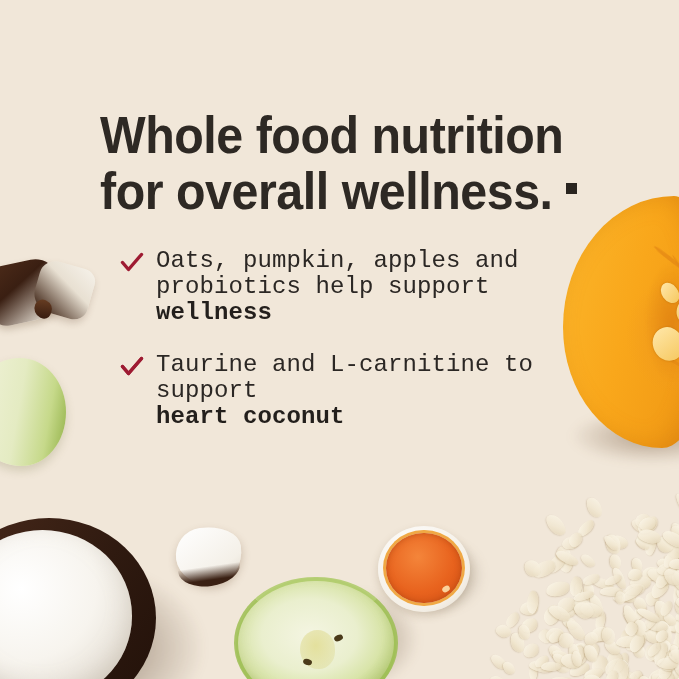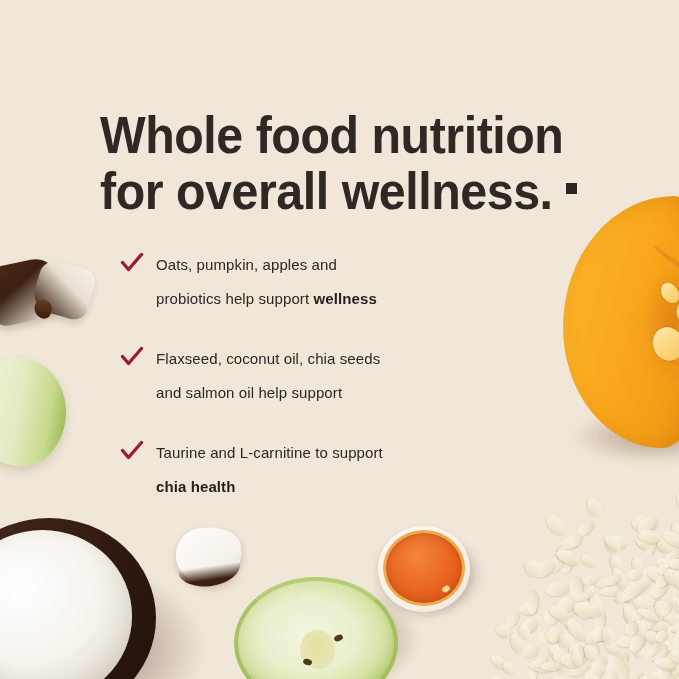--- a/index.html
+++ b/index.html
@@ -55,23 +55,23 @@
   .check-icon {
     position: absolute;
     left: 0px;
     top: 4px;
     width: 24px;
     height: 22px;
     display: block;
   }
   .bullet-text {
     color: #2B2724;
-    font-family: Liberation Sans, sans-serif;
-    font-size: 15px;
-    line-height: 34px;
+    font-family: Liberation Mono, monospace;
+    font-size: 24px;
+    line-height: 26px;
     font-weight: 400;
     letter-spacing: 0.1px;
     white-space: pre-line;
   }
   .bullet-text b {
     font-weight: 700;
     color: #231F1C;
   }
 
   
@@ -613,30 +613,28 @@
       <span class="bullet-text"><span>Oats, pumpkin, apples and
 probiotics help support </span><b>wellness</b></span>
     </li>
 
     <li class="bullet">
       <span class="check-icon">
         <svg viewBox="0 0 24 22" width="24" height="22" aria-hidden="true">
           <path d="M2.5 10.5 L8.5 17.5 L21.5 2.5" fill="none" stroke="#9E1B32" stroke-width="3.4" stroke-linecap="round" stroke-linejoin="round"></path>
         </svg>
       </span>
-      <span class="bullet-text"><span>Flaxseed, coconut oil, chia seeds
-and salmon oil help support
-</span></span>
+      <span class="bullet-text"></span>
     </li>
 
     <li class="bullet">
       <span class="check-icon">
         <svg viewBox="0 0 24 22" width="24" height="22" aria-hidden="true">
           <path d="M2.5 10.5 L8.5 17.5 L21.5 2.5" fill="none" stroke="#9E1B32" stroke-width="3.4" stroke-linecap="round" stroke-linejoin="round"></path>
         </svg>
       </span>
       <span class="bullet-text"><span>Taurine and L-carnitine to support
-</span><b>chia health</b></span>
+</span><b>heart coconut</b></span>
     </li>
 
   </ul>
 
 </div>
 
 </body></html>

